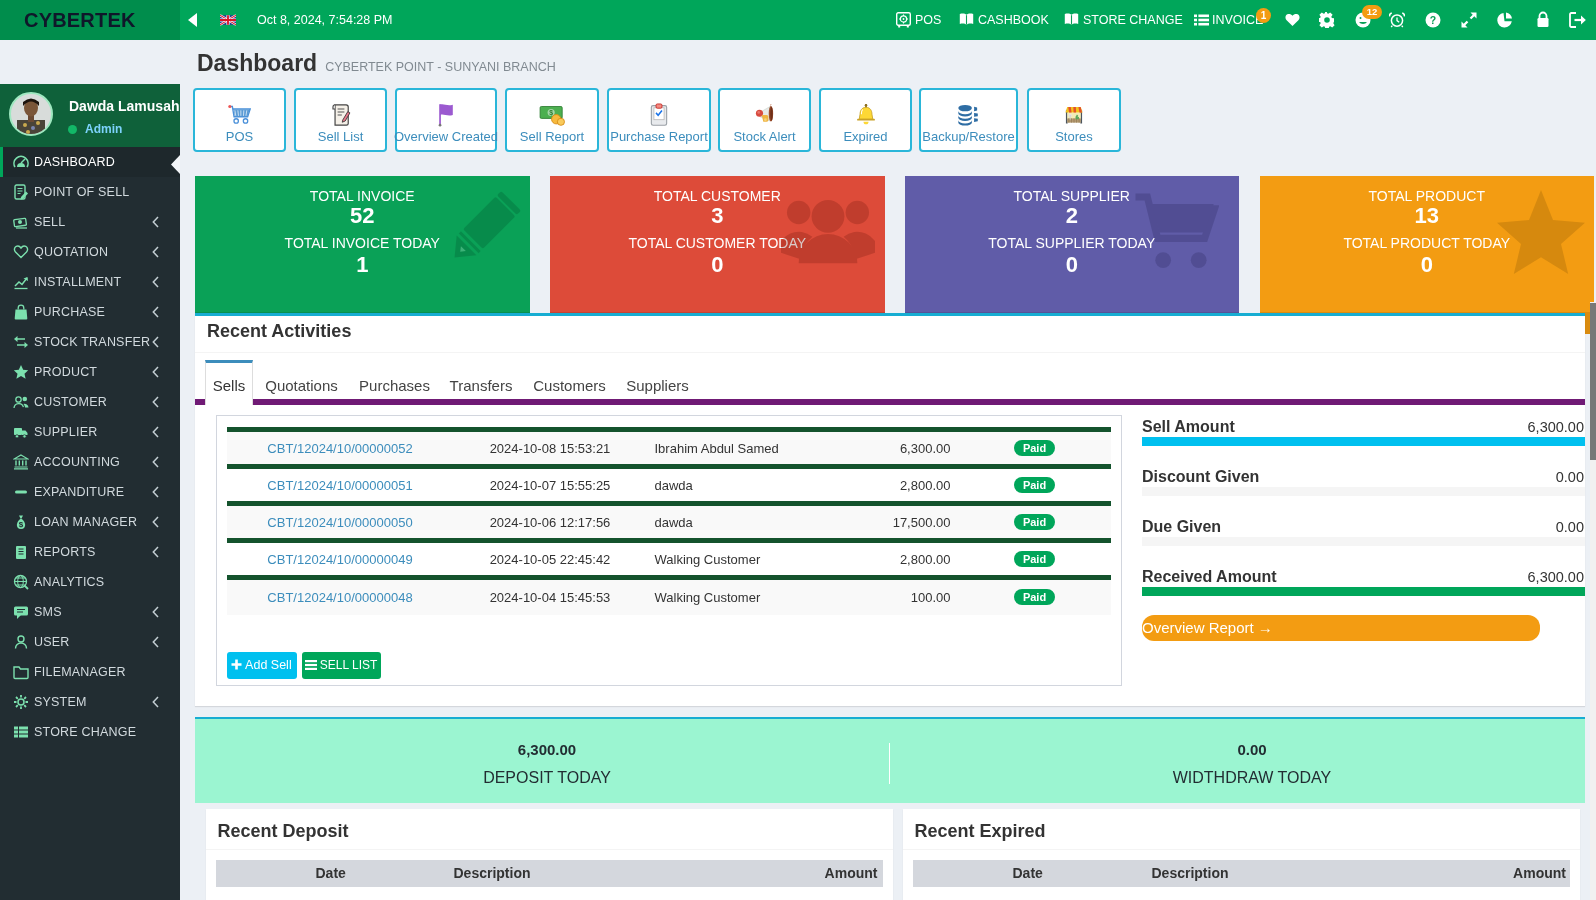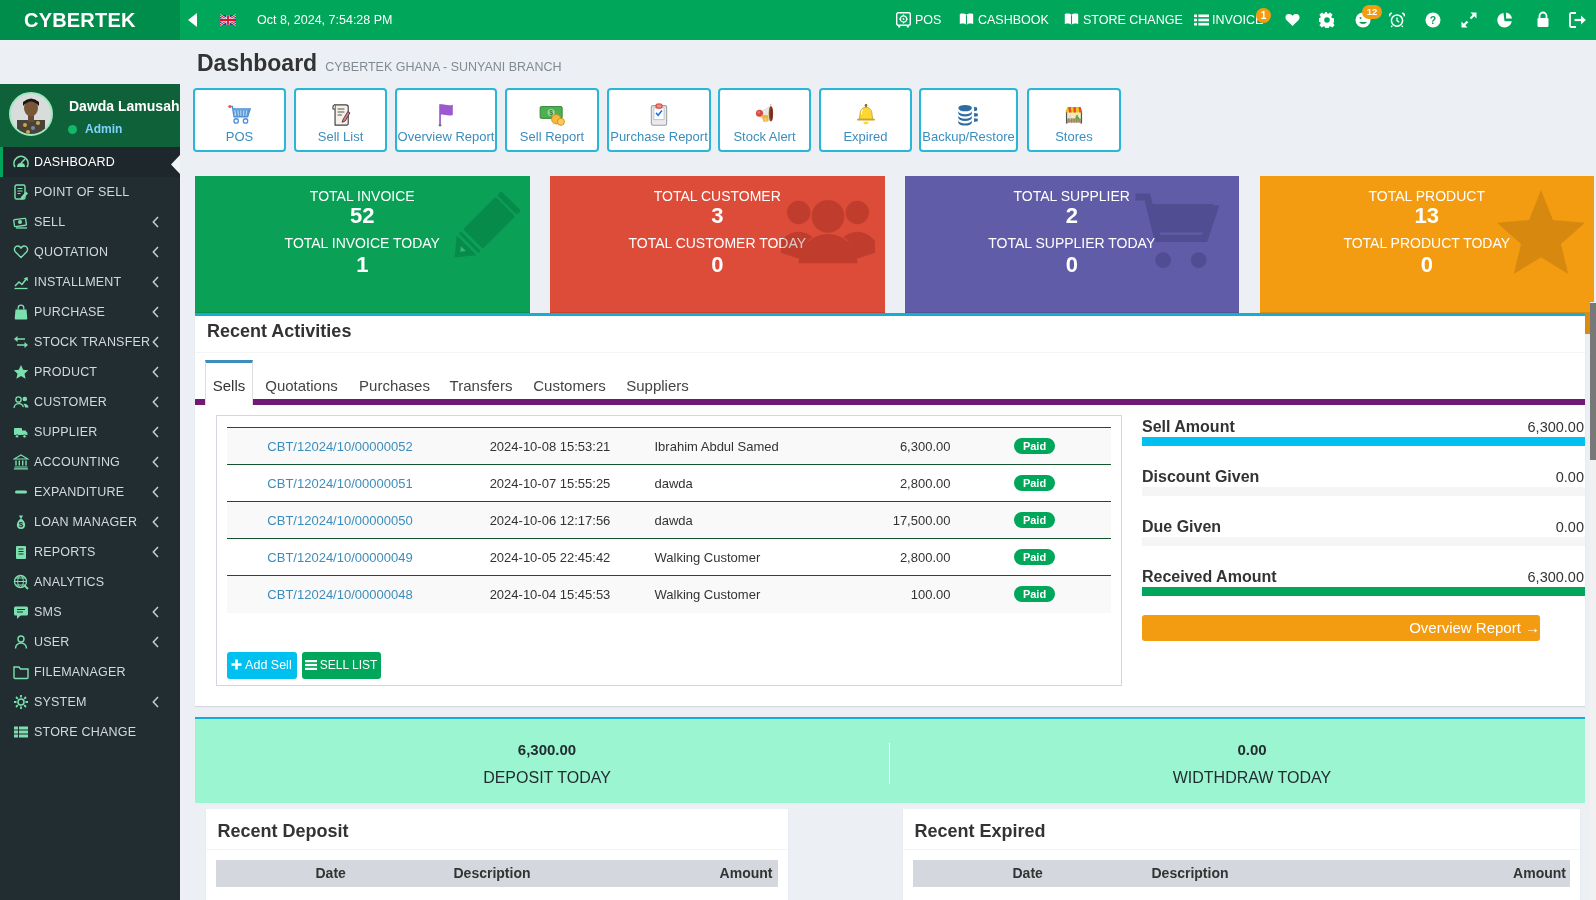--- a/index.html
+++ b/index.html
@@ -2,21 +2,21 @@
 <html><head>
 <meta charset="utf-8">
 <style>
 * { margin:0; padding:0; box-sizing:border-box; }
 html,body { width:1596px; height:900px; overflow:hidden; }
 body { font-family:"Liberation Sans", sans-serif; background:#ecf0f5; position:relative; }
 .abs { position:absolute; }
 
 
 #navbar { position:absolute; left:0; top:0; width:1596px; height:40px; background:#00a65a; }
-#logo { position:absolute; left:0; top:0; width:180px; height:40px; background:#008d4c; color:#ffffff; font-size:20px; font-weight:bold; text-align:left; padding-left:24px; line-height:40px; letter-spacing:0.2px; }
+#logo { position:absolute; left:0; top:0; width:180px; height:40px; background:#008d4c; color:#0f172a; font-size:20px; font-weight:bold; text-align:left; padding-left:24px; line-height:40px; letter-spacing:0.2px; }
 .navtxt { position:absolute; top:0; height:40px; line-height:40px; color:#fff; font-size:12.5px; white-space:nowrap; }
 
 
 #sidebar { position:absolute; left:0; top:40px; width:180px; height:860px; background:#222d32;margin-top:44px; }
 #userpanel { position:absolute; left:0; top:0; width:180px; height:63px; background:#0f613a; }
 .menuitem { position:absolute; left:0; width:180px; height:30px; color:#d2dade; font-size:12.5px; }
 .menuitem .mi-ico { position:absolute; left:13px; top:7px; width:16px; height:16px; }
 .menuitem .mi-txt { position:absolute; left:34px; top:0; line-height:30px; letter-spacing:0.2px; }
 .menuitem .mi-ch { position:absolute; right:21px; top:9px; width:7px; height:12px; }
 .menuitem.active { background:#1e282c; color:#fff; border-left:3px solid #00a65a; }
@@ -45,21 +45,21 @@
 #rapanel { position:absolute; left:195px; top:313px; width:1390px; height:393px; background:#fff; border-top:3px solid #17add2; box-shadow:0 1px 1px rgba(0,0,0,0.1); }
 #rapanel h2 { position:absolute; left:12px; top:5px; font-size:18px; color:#333; font-weight:bold; }
 #rahdrline { position:absolute; left:0; top:36px; width:100%; height:1px; background:#f4f4f4; }
 .tabs { position:absolute; left:0; top:44px; width:100%; height:45px; border-bottom:6px solid #701a75; }
 .tab { position:absolute; top:0; height:45px; line-height:52px; font-size:15px; color:#444; text-align:center; }
 .tab.on { background:#fff; border:1px solid #ddd; border-bottom:0; border-top:3px solid #3c8dbc; color:#333; line-height:46px; }
 
 #tblbox { position:absolute; left:20.5px; top:99px; width:906px; height:271px; border:1px solid #d2d6de; background:#fff; }
 table.sells { border-collapse:collapse; position:absolute; left:10px; top:11px; width:884px; table-layout:fixed; font-size:13px; color:#333; white-space:nowrap; }
 table.sells th { background:#d4d7dd; font-weight:bold; height:26px; padding:0 8px; }
-table.sells td { height:37px; padding:0 8px; border-top:1px solid #14532d; }
+table.sells td { height:37px; padding:0 8px; border-top:5px solid #14532d; }
 table.sells tr.odd td { background:#f9f9f9; }
 table.sells a { color:#3c8dbc; text-decoration:none; }
 .badge-paid { display:inline-block; background:#00a65a; color:#fff; font-size:11px; font-weight:bold; padding:2px 9px; border-radius:9px; }
 .btn { display:inline-block; font-size:13px; color:#fff; border-radius:3px; text-align:center; }
 
 
 .rc-label { position:absolute; font-size:16px; font-weight:bold; color:#333; }
 .rc-val { position:absolute; font-size:14.5px; color:#333; text-align:right; right:1px; }
 .rc-bar { position:absolute; left:947px; width:443px; height:9px; }
 
@@ -390,21 +390,21 @@
           <rect x="1" y="10.5" width="4" height="3" fill="#7ce0ae"></rect>
           <rect x="6" y="10.5" width="9" height="3" fill="#7ce0ae"></rect>
         </svg></span>
       <span class="mi-txt">STORE CHANGE</span>
     </div>
   <svg class="abs" style="left:171px;top:71px" width="9" height="19" viewBox="0 0 9 19">
       <polygon points="9,0 9,19 0,9.5" fill="#f2f5f8"></polygon>
     </svg>
 </div>
 
-<div id="pagehdr"><h1 class="dash">Dashboard</h1><span class="sub">CYBERTEK GHANA - SUNYANI BRANCH</span></div>
+<div id="pagehdr"><h1 class="dash">Dashboard</h1><span class="sub">CYBERTEK POINT - SUNYANI BRANCH</span></div>
 
 <div class="qbtn" style="left:193px;width:93px">
     <span class="qico">
       <svg width="30" height="26" viewBox="0 0 30 26">
         <path d="M3,3 L6,3 L8,15 L24,15 L27,6 L7,6" fill="none" stroke="#4a90d9" stroke-width="1.6"></path>
         <path d="M7.5,6.5 h19 l-2.5,8 H8.8 Z" fill="#5b9bd5"></path>
         <path d="M9,7.5 l1,6.5 M12.5,7.5 l0.7,6.5 M16,7.5 v6.5 M19.5,7.5 l-0.4,6.5 M23,7.5 l-1,6.5" stroke="#cfe2f3" stroke-width="1.1"></path>
         <circle cx="10.5" cy="20" r="2.6" fill="none" stroke="#4a90d9" stroke-width="1.5"></circle>
         <circle cx="21.5" cy="20" r="2.6" fill="none" stroke="#4a90d9" stroke-width="1.5"></circle>
         <circle cx="3" cy="3" r="1.8" fill="#e55"></circle>
@@ -424,21 +424,21 @@
     <span class="qtxt">Sell List</span>
   </div>
 <div class="qbtn" style="left:395px;width:102px">
     <span class="qico">
       <svg width="24" height="28" viewBox="0 0 24 28">
         <path d="M5,2 C9,0 13,4 20,2 V14 C13,16 9,12 5,14 Z" fill="#9b59d0"></path>
         <rect x="4" y="1" width="2" height="26" rx="1" fill="#9b59d0"></rect>
         <circle cx="5" cy="26" r="1.6" fill="#777"></circle>
       </svg>
     </span>
-    <span class="qtxt">Overview Report</span>
+    <span class="qtxt">Overview Created</span>
   </div>
 <div class="qbtn" style="left:505px;width:94px">
     <span class="qico">
       <svg width="32" height="26" viewBox="0 0 32 26">
         <rect x="2" y="3" width="26" height="14" rx="1.5" fill="#4caf50" stroke="#2e7d32" stroke-width="1"></rect>
         <circle cx="15" cy="10" r="4.2" fill="#a5d6a7"></circle>
         <text x="15" y="13" font-size="8" font-weight="bold" fill="#2e7d32" text-anchor="middle" font-family="Liberation Sans">$</text>
         <circle cx="21" cy="18" r="5.5" fill="#f6b93d" stroke="#d68910" stroke-width="1"></circle>
         <circle cx="26.5" cy="21" r="4.2" fill="#f9ca5b" stroke="#d68910" stroke-width="1"></circle>
       </svg>
@@ -664,32 +664,32 @@
   <div class="rc-bar" style="top:121px;background:#00c0ef"></div>
   <div class="rc-label" style="left:947px;top:152px">Discount Given</div>
   <div class="rc-val" style="top:153px">0.00</div>
   <div class="rc-bar" style="top:171px;background:#f5f5f5"></div>
   <div class="rc-label" style="left:947px;top:202px">Due Given</div>
   <div class="rc-val" style="top:203px">0.00</div>
   <div class="rc-bar" style="top:221px;background:#f5f5f5"></div>
   <div class="rc-label" style="left:947px;top:252px">Received Amount</div>
   <div class="rc-val" style="top:253px">6,300.00</div>
   <div class="rc-bar" style="top:271px;background:#00a65a"></div>
-  <div class="abs" style="left:947px;top:299px;width:398px;height:26px;background:#f39c12;border-radius:3px;color:#fff;font-size:15px;text-align:right;line-height:26px;">Overview Report →</div>
+  <div class="abs" style="left:947px;top:299px;width:398px;height:26px;background:#f39c12;border-radius:12px;color:#fff;font-size:15px;text-align:left;line-height:26px;">Overview Report →</div>
 </div>
 
 <div id="mint">
   <div class="mv" style="left:15px;width:674px">6,300.00</div>
   <div class="ml" style="left:15px;width:674px">DEPOSIT TODAY</div>
   <div class="mv" style="left:709px;width:696px">0.00</div>
   <div class="ml" style="left:709px;width:696px">WIDTHDRAW TODAY</div>
   <div id="mintdiv"></div>
 </div>
 
-<div class="bpanel" style="left:205.5px;width:582px">
+<div class="bpanel" style="left:205.5px;width:687px">
   <h3>Recent Deposit</h3>
     <div class="hline"></div>
   <div class="bhead">
       <span style="position:absolute;left:100px;line-height:27px">Date</span>
       <span style="position:absolute;left:238px;line-height:27px">Description</span>
       <span style="position:absolute;right:5px;line-height:27px">Amount</span>
     </div>
 </div>
 <div class="bpanel" style="left:902.5px;width:677.5px">
   <h3>Recent Expired</h3>

